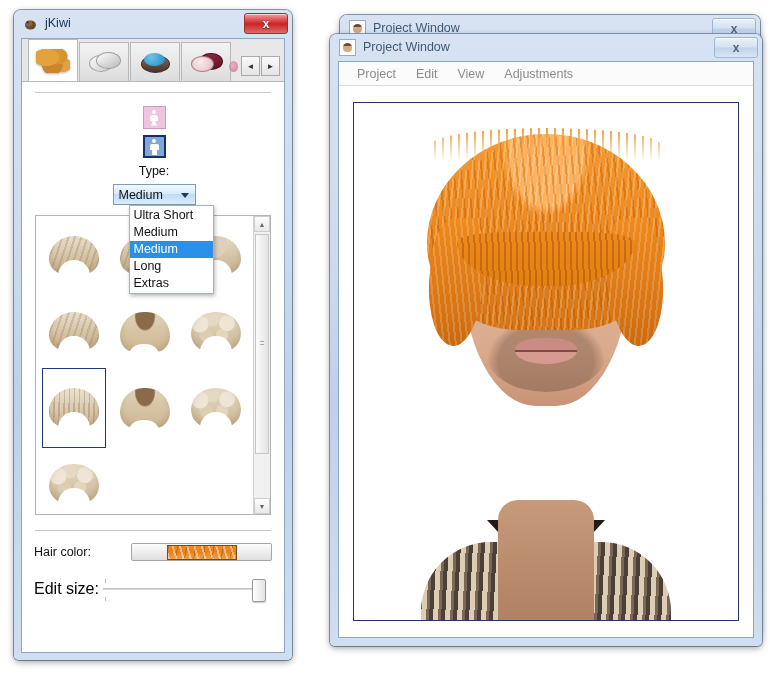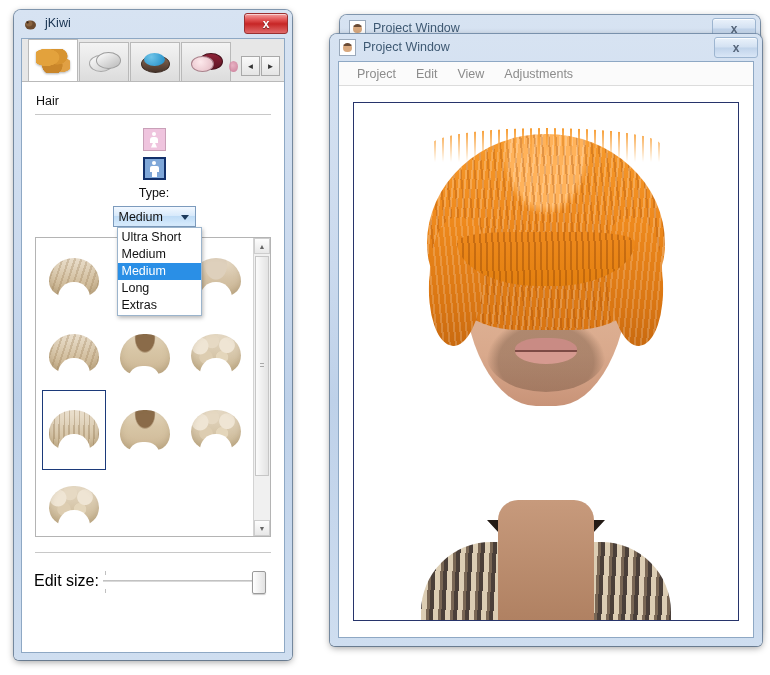--- a/index.html
+++ b/index.html
@@ -187,21 +187,21 @@
     padding-left:5px;
     font-size:12.5px;color:#111;
     z-index:40;
   }
   .combo .carrow{
     position:absolute;right:6px;top:8px;
     width:0;height:0;border-left:4px solid transparent;border-right:4px solid transparent;
     border-top:5px solid #1b3a5c;
   }
   .droplist{
-    position:absolute;left:4px;top:21px;width:83px;
+    position:absolute;left:16px;top:21px;width:83px;
     background:#fff;border:1px solid #9bb4cc;
     box-shadow:1px 2px 4px rgba(0,0,0,.28);
     z-index:45;
     padding:1px 0;
   }
   .droplist .opt{
     font-size:12.5px;color:#111;padding:1px 4px;white-space:nowrap;line-height:15px;
   }
   .droplist .opt.sel{background:#2a8fe6;color:#fff;}
 
@@ -570,21 +570,20 @@
             <span class="ic ic-blush"></span>
           </div>
         <div class="tabnav">
           <span class="redmark"></span>
           <span class="arw">◄</span>
           <span class="arw">►</span>
         </div>
       </div>
 
       <div class="panel">
-        <div class="sect-title">Hair</div>
         <div class="hr"></div>
 
         <div class="ctrlrow">
           <span class="gbtn female">
             <span class="fig f">
                 <i class="head"></i>
                 <i class="body"></i>
                 <i class="legs"></i>
               </span>
           </span>
@@ -676,20 +675,26 @@
           </div>
           <div class="scrollbar">
             <div class="sb-btn">▲</div>
             <div class="sb-thumb"></div>
             <div class="sb-btn bot">▼</div>
           </div>
         </div>
 
         <div class="bhr"></div>
 
+        <div class="frow">
+          <span class="fl">Hair color:</span>
+          <span class="swatchbtn">
+            <span class="swatch"></span>
+          </span>
+        </div>
 
 
         <div class="sliderrow">
           <span class="fl">Edit size:</span>
           <span class="sliderwrap">
             <span class="track"></span>
             <span class="tick" style="left:6px;top:4px;"></span>
             <span class="tick" style="left:6px;top:22px;"></span>
             <span class="tick" style="right:10px;top:4px;"></span>
             <span class="tick" style="right:10px;top:22px;"></span>

